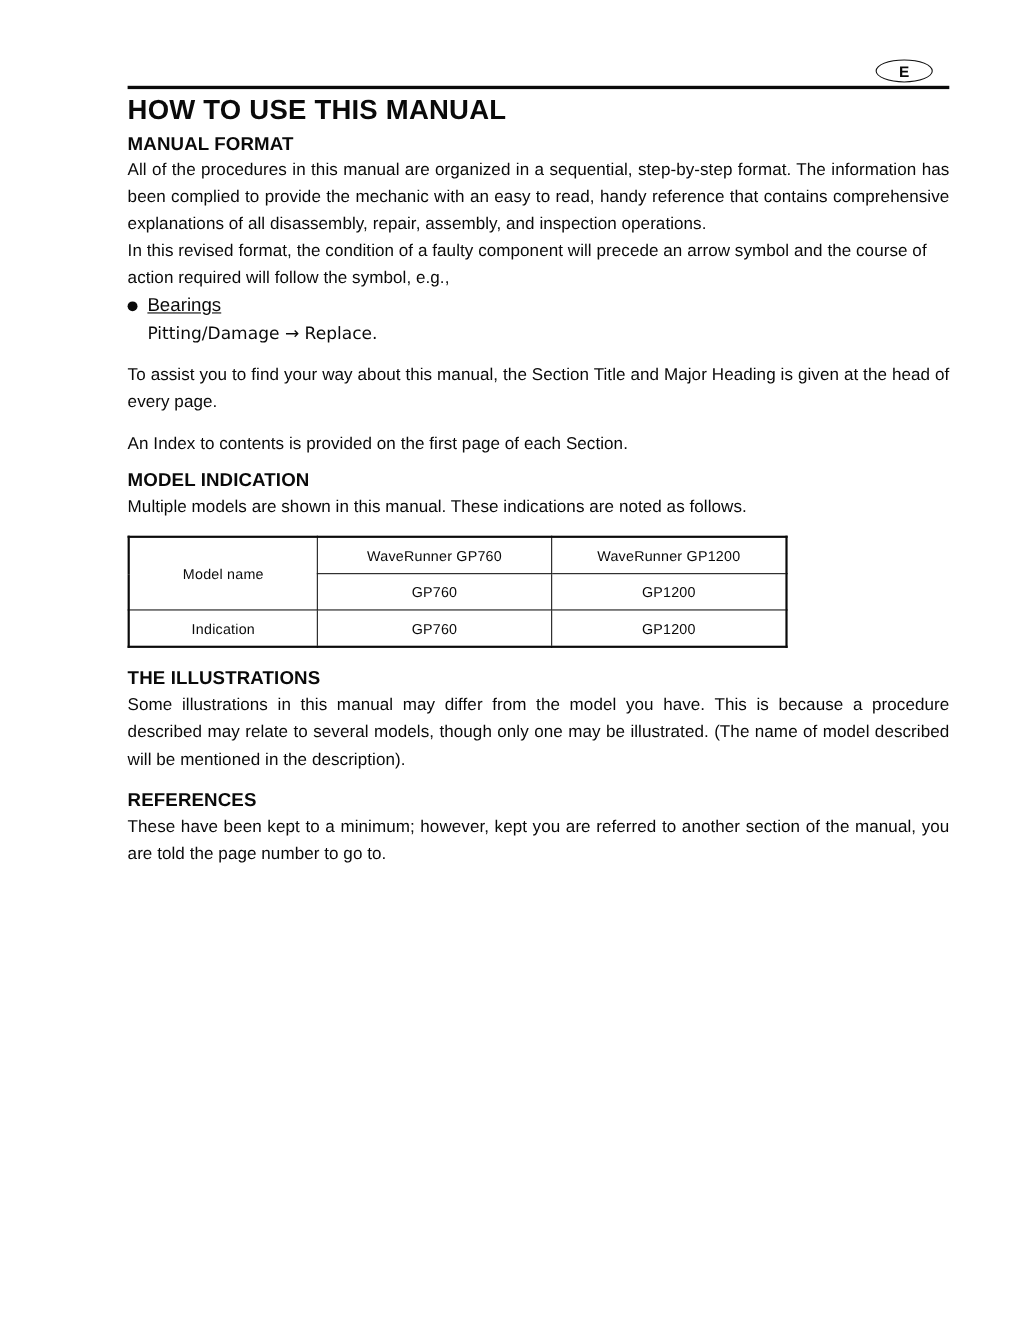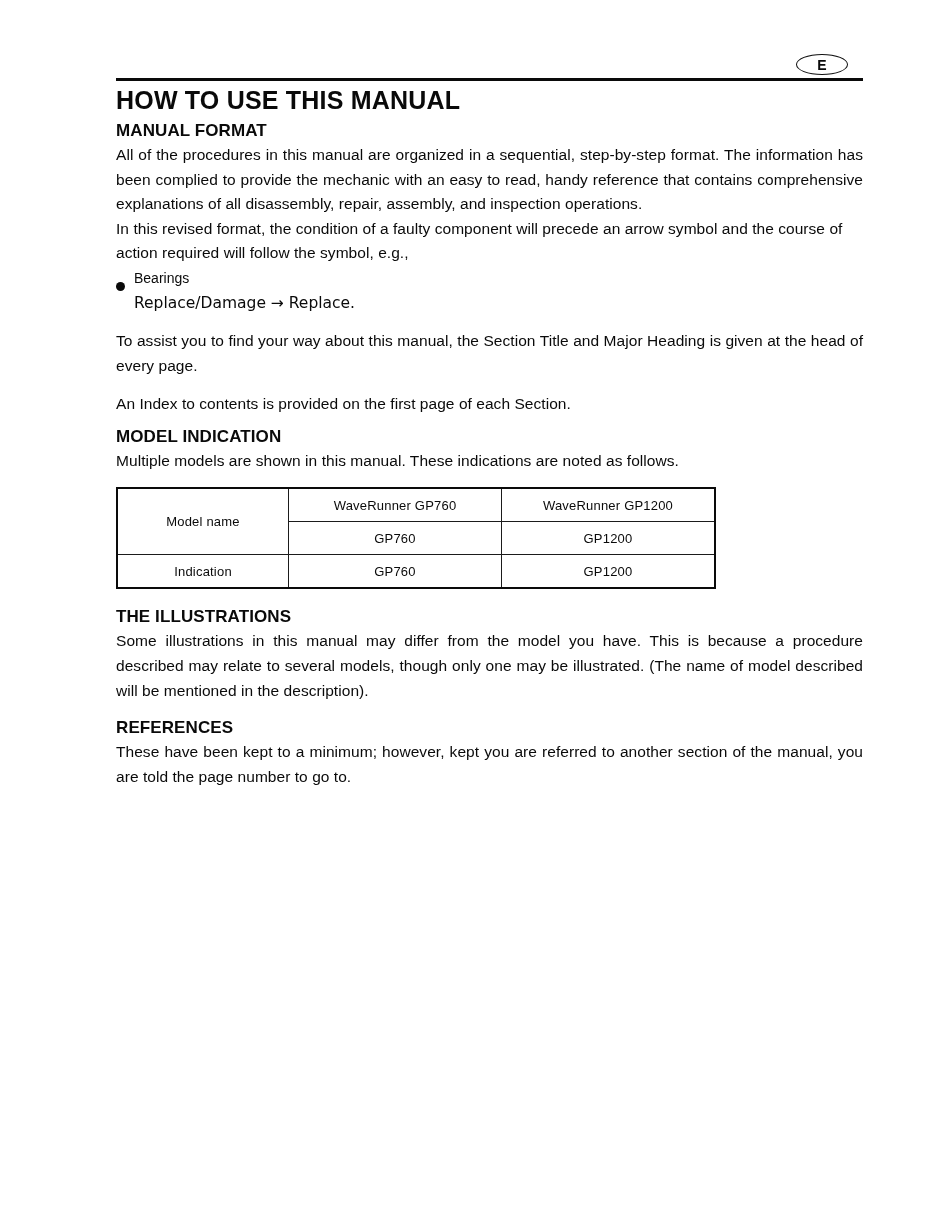--- a/index.html
+++ b/index.html
@@ -87,23 +87,24 @@
   }
   .body-text.nojust { text-align: left; }
 
   .gap-sm { height: 9px; }
   .gap-md { height: 14px; }
   .gap-lg { height: 17px; }
 
   
   .bullet-row {
     display: flex;
-    align-items: flex-end;
-    font-size: 14px;
+    align-items: flex-start;
+    font-size: 17px;
     line-height: 24.6px;
+    text-decoration: underline;
   }
   .bullet-dot {
     width: 9px;
     height: 9px;
     border-radius: 50%;
     background: #0a0a0a;
     margin-top: 8px;
     margin-right: 9px;
     flex: 0 0 auto;
   }
@@ -154,21 +155,21 @@
     <h1 class="doc-title">HOW TO USE THIS MANUAL</h1>
 
     <h2 class="section-heading">MANUAL FORMAT</h2>
     <p class="body-text">All of the procedures in this manual are organized in a sequential, step-by-step format. The information has been complied to provide the mechanic with an easy to read, handy reference that contains comprehensive explanations of all disassembly, repair, assembly, and inspection operations.</p>
     <p class="body-text nojust">In this revised format, the condition of a faulty component will precede an arrow symbol and the course of action required will follow the symbol, e.g.,</p>
 
     <div class="bullet-row">
       <span class="bullet-dot"></span>
       <span>Bearings</span>
     </div>
-    <div class="bullet-sub arrow-glyph">Replace/Damage → Replace.</div>
+    <div class="bullet-sub arrow-glyph">Pitting/Damage → Replace.</div>
 
     <div class="gap-md"></div>
     <p class="body-text">To assist you to find your way about this manual, the Section Title and Major Heading is given at the head of every page.</p>
 
     <div class="gap-md"></div>
     <p class="body-text nojust">An Index to contents is provided on the first page of each Section.</p>
 
     <div class="gap-sm"></div>
     <h2 class="section-heading">MODEL INDICATION</h2>
     <p class="body-text nojust">Multiple models are shown in this manual. These indications are noted as follows.</p>

